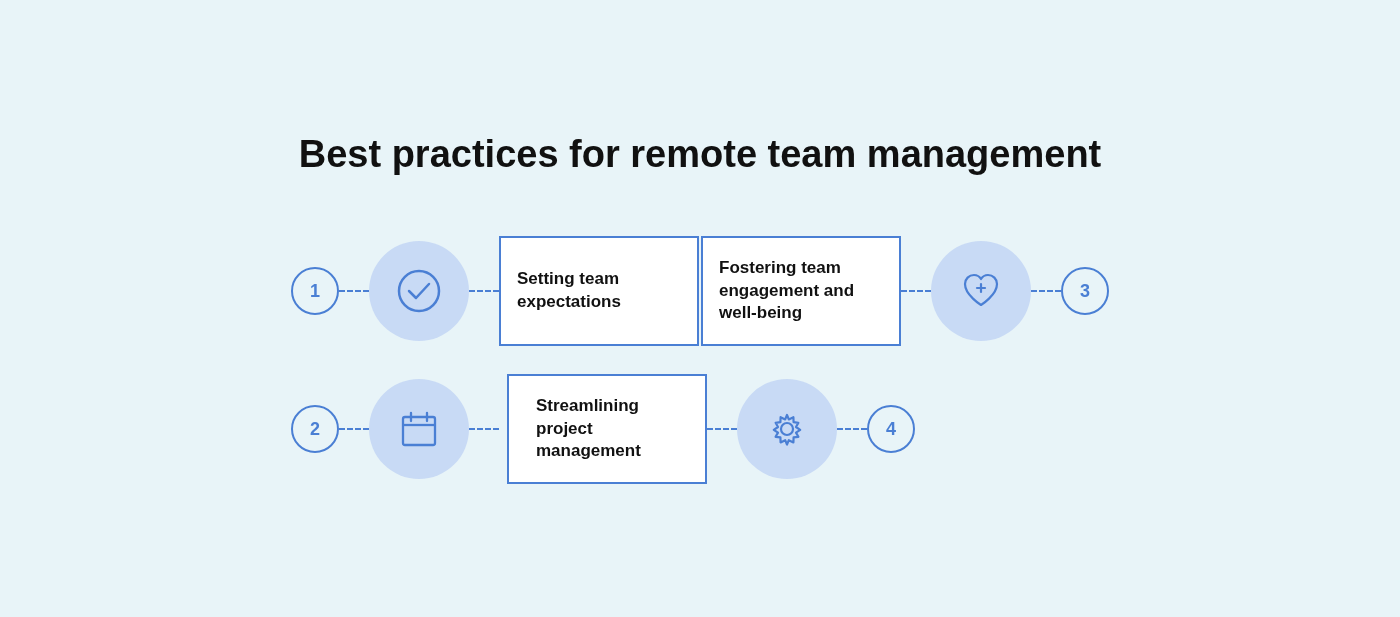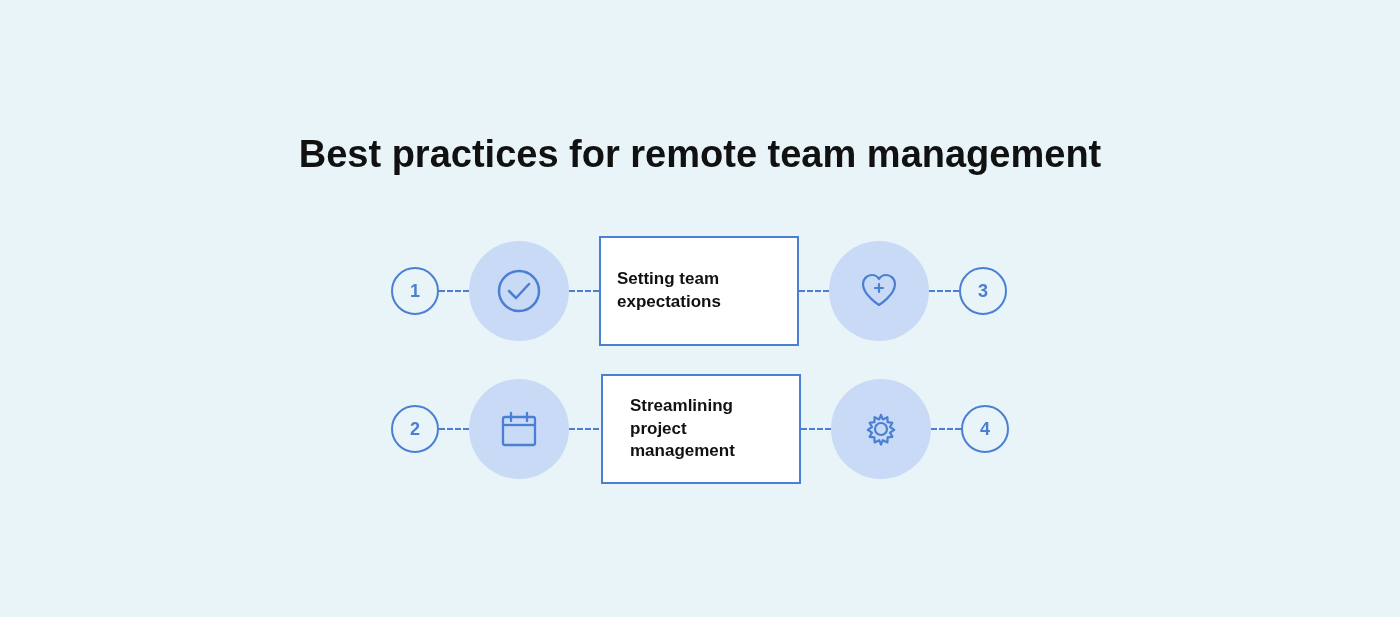--- a/index.html
+++ b/index.html
@@ -115,20 +115,23 @@
         <circle cx="24" cy="24" r="20" stroke="#4a7fd4" stroke-width="2.5"></circle>
         <polyline points="14,24 21,31 34,17" stroke="#4a7fd4" stroke-width="2.5" stroke-linecap="round" stroke-linejoin="round"></polyline>
       </svg>
     </div>
     <div class="dashed-line"></div>
 
     <div class="text-box">
       <span>Setting team expectations</span>
     </div>
 
+    <div class="text-box" style="margin-left:2px;">
+      <span>Fostering team engagement and well-being</span>
+    </div>
     <div class="dashed-line"></div>
 
     <div class="icon-circle">
       <svg viewBox="0 0 48 48" fill="none" xmlns="http://www.w3.org/2000/svg">
 
         <path d="M24 38 C24 38 8 28 8 17 C8 12 12 8 17 8 C20 8 22.5 9.5 24 12 C25.5 9.5 28 8 31 8 C36 8 40 12 40 17 C40 28 24 38 24 38Z" stroke="#4a7fd4" stroke-width="2.2" fill="none" stroke-linejoin="round"></path>
 
         <line x1="24" y1="17" x2="24" y2="25" stroke="#4a7fd4" stroke-width="2.2" stroke-linecap="round"></line>
         <line x1="20" y1="21" x2="28" y2="21" stroke="#4a7fd4" stroke-width="2.2" stroke-linecap="round"></line>
       </svg>
@@ -155,21 +158,21 @@
         <line x1="8" y1="20" x2="40" y2="20" stroke="#4a7fd4" stroke-width="2.3"></line>
 
         <line x1="16" y1="8" x2="16" y2="16" stroke="#4a7fd4" stroke-width="2.3" stroke-linecap="round"></line>
 
         <line x1="32" y1="8" x2="32" y2="16" stroke="#4a7fd4" stroke-width="2.3" stroke-linecap="round"></line>
       </svg>
     </div>
     <div class="dashed-line"></div>
 
 
-    <div class="text-box" style="margin-left:2px;padding-left:27px;">
+    <div class="text-box" style="margin-left:8px;padding-left:27px;">
       <span>Streamlining project management</span>
     </div>
     <div class="dashed-line"></div>
 
     <div class="icon-circle">
       <svg viewBox="0 0 48 48" fill="none" xmlns="http://www.w3.org/2000/svg">
         <circle cx="24" cy="24" r="6" stroke="#4a7fd4" stroke-width="2.2"></circle>
         <path d="M24 10 L25.8 14.4 L30.4 12.2 L30.6 17.2 L35.4 17.8 L33 22 L37.2 24.8 L33 27.6 L35.4 31.8 L30.6 32.4 L30.4 37.4 L25.8 35.2 L24 39.6 L22.2 35.2 L17.6 37.4 L17.4 32.4 L12.6 31.8 L15 27.6 L10.8 24.8 L15 22 L12.6 17.8 L17.4 17.2 L17.6 12.2 L22.2 14.4 Z" stroke="#4a7fd4" stroke-width="2.2" fill="none" stroke-linejoin="round"></path>
       </svg>
     </div>

